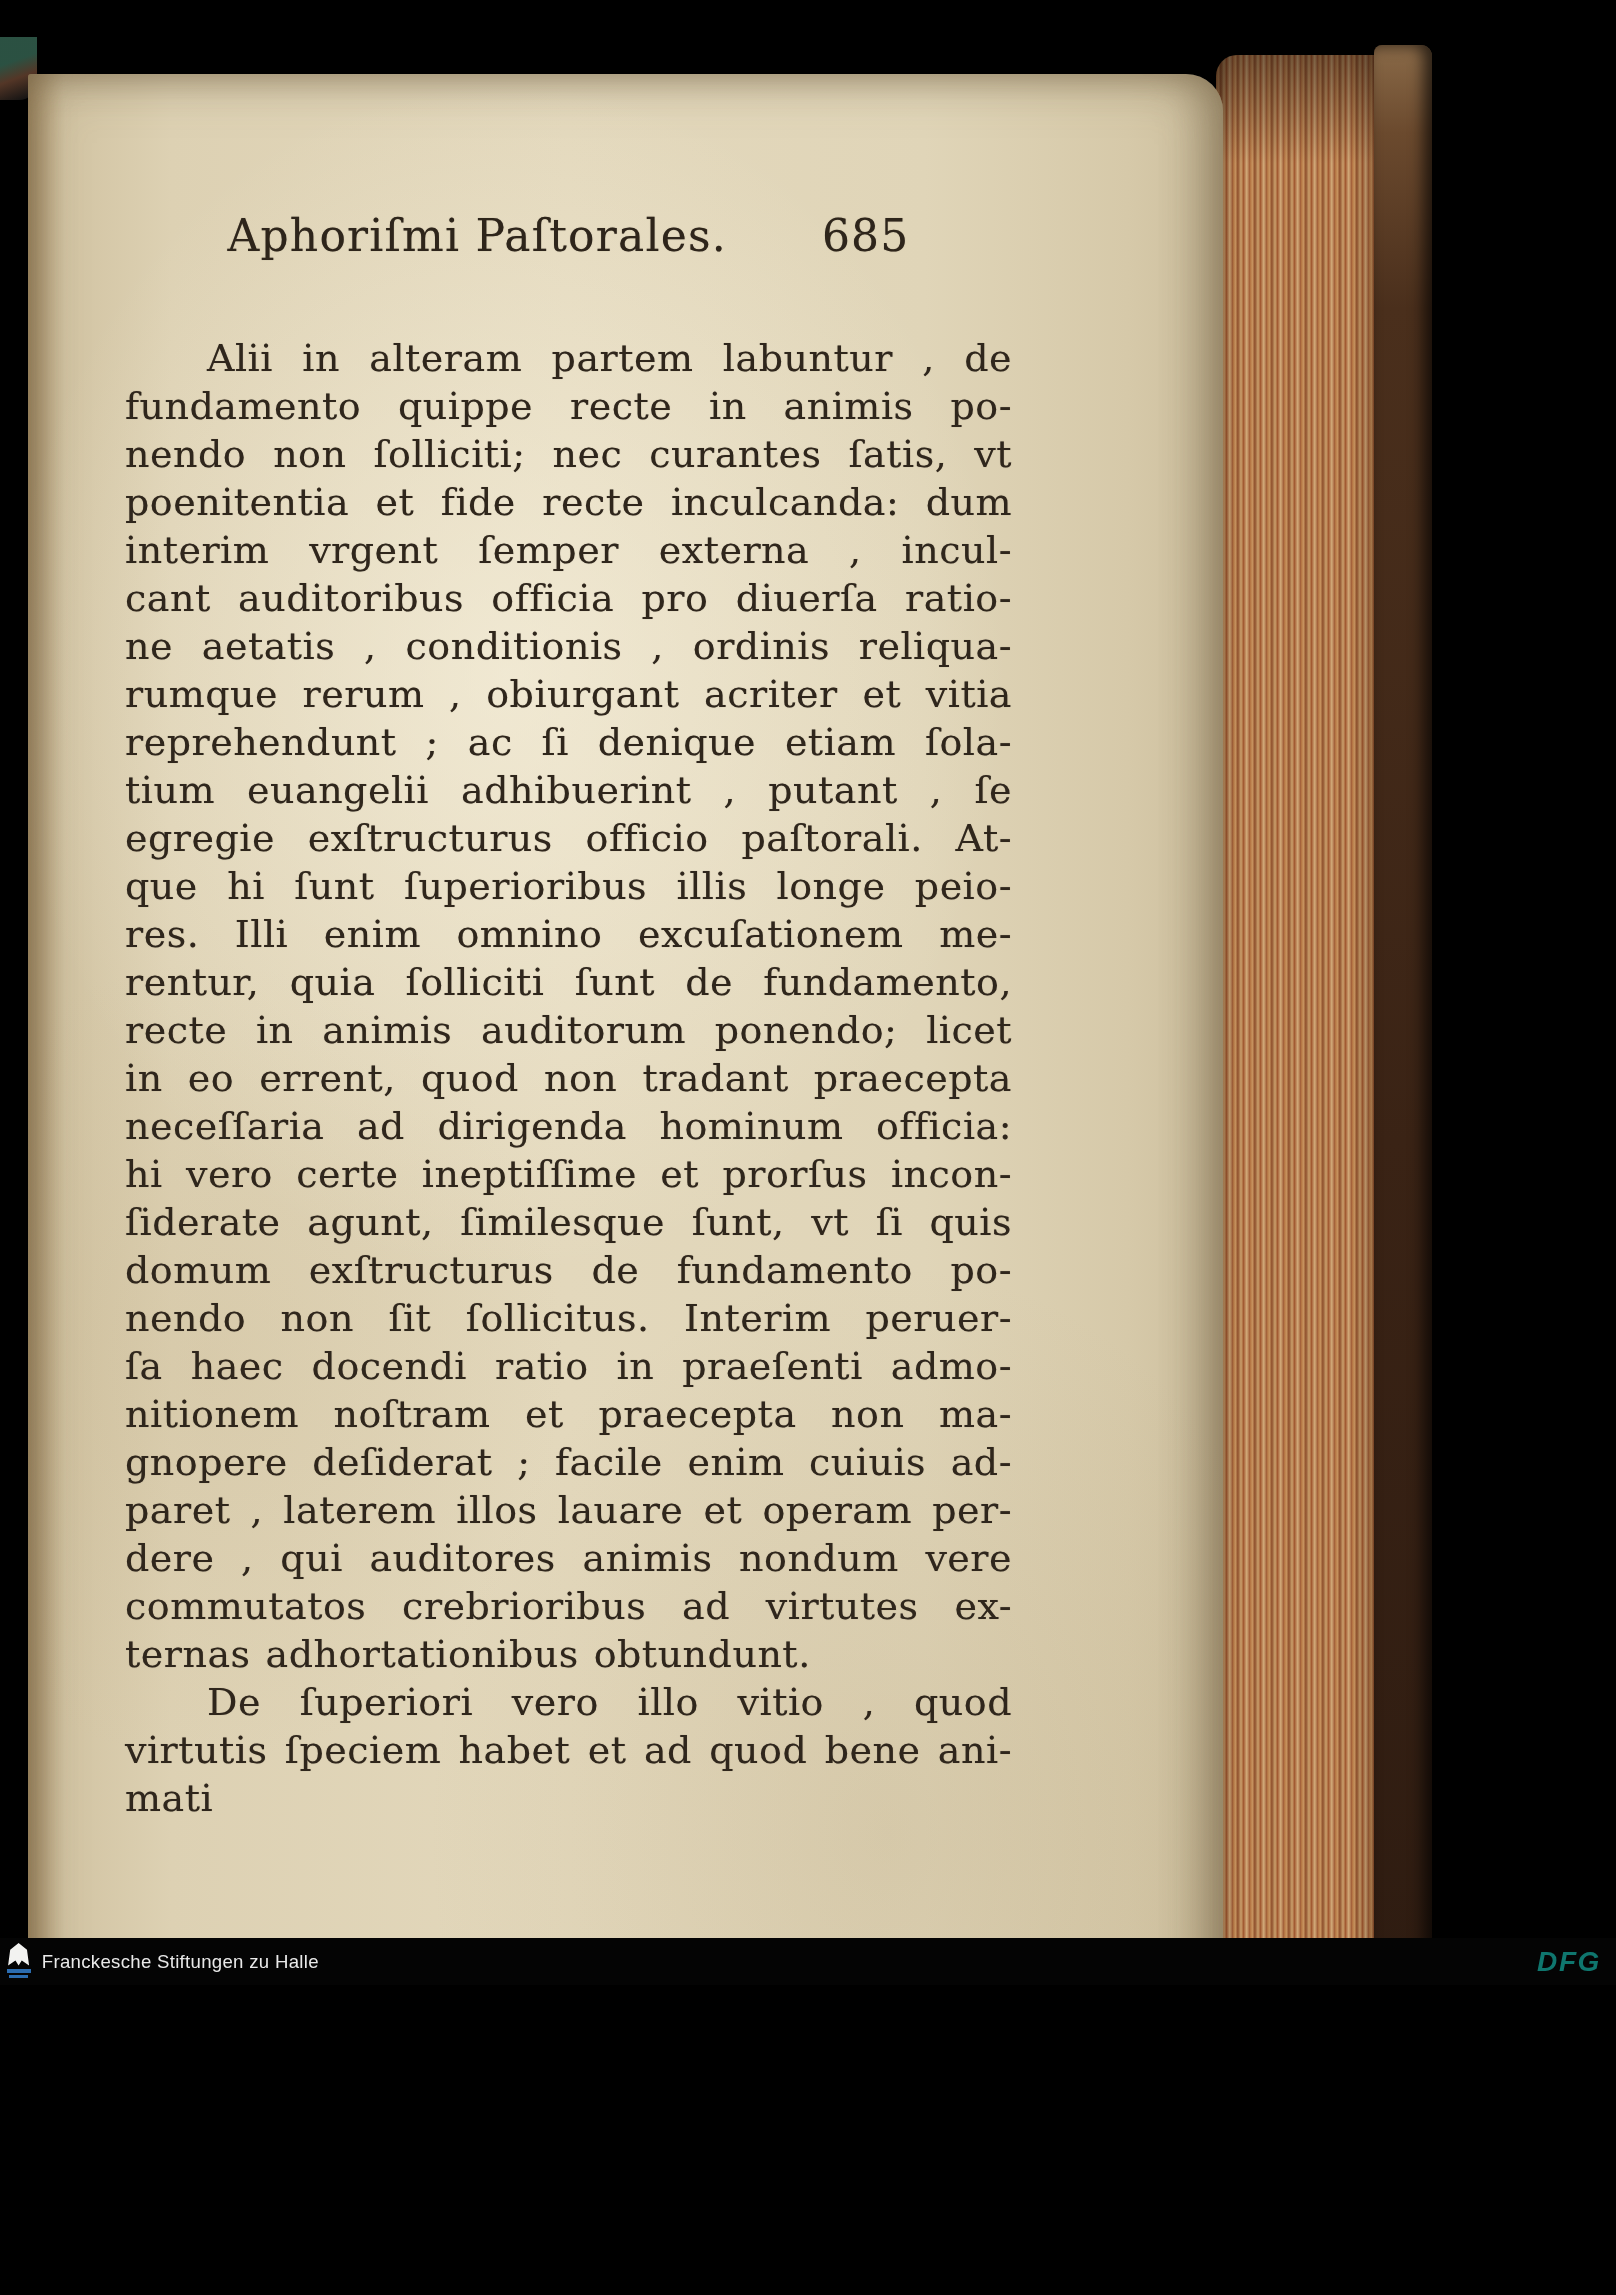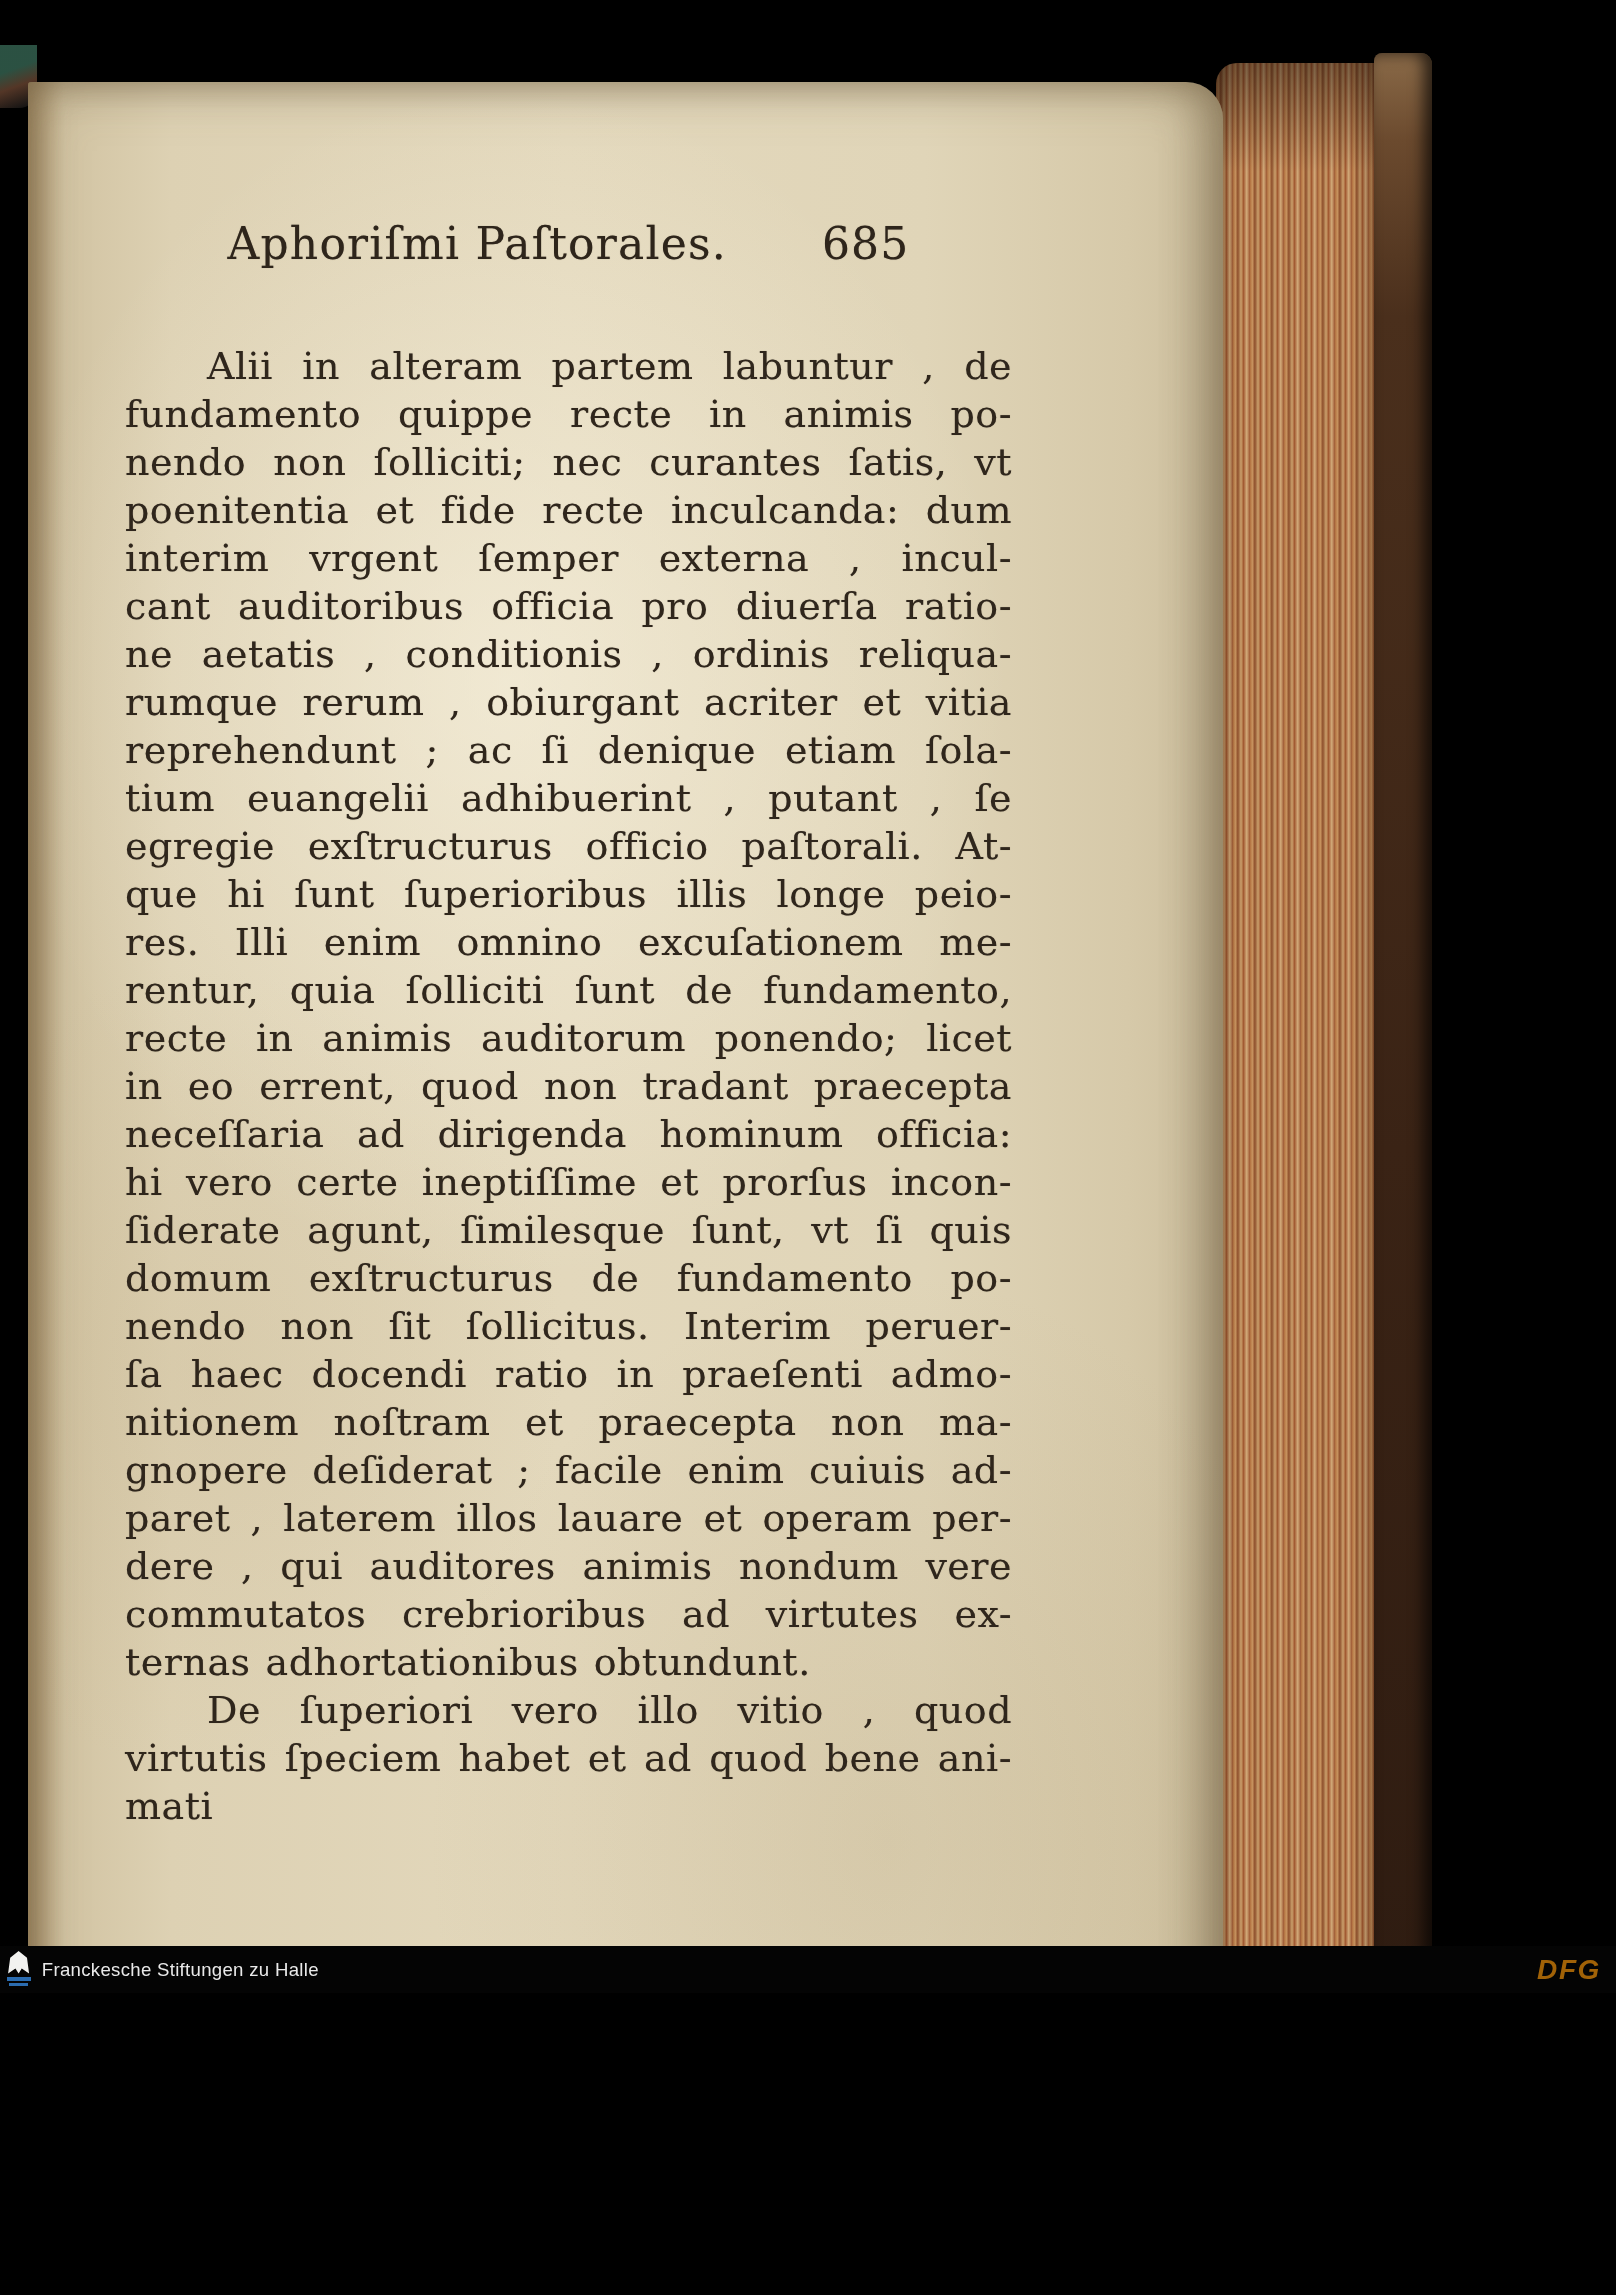--- a/index.html
+++ b/index.html
@@ -1,17 +1,17 @@
 <!DOCTYPE html>
 <html style="font-size:13px"><head>
 <meta charset="utf-8">
 <style>
   html,body{margin:0;padding:0;background:#000;}
   .stage{position:relative;width:1617px;height:1985px;background:#000;overflow:hidden;
-         font-family:"DejaVu Serif","Liberation Serif",serif;margin-top:8px;}
+         font-family:"DejaVu Serif","Liberation Serif",serif;}
 
   
   .page{
     position:absolute;left:28px;top:74px;width:1195px;height:2146px;
     border-radius:3.2px 37px 48px 4.8px;
     background:
       radial-gradient(ellipse 60% 40% at 40% 28%, rgba(252,247,230,0.55), rgba(252,247,230,0) 70%),
       radial-gradient(ellipse 55% 38% at 72% 82%, rgba(175,155,115,0.22), rgba(175,155,115,0) 70%),
       radial-gradient(ellipse 40% 25% at 15% 60%, rgba(190,170,130,0.18), rgba(190,170,130,0) 75%),
       linear-gradient(90deg,#b7a079 0%,#d2c4a3 3%,#ddd1b3 12%,#e3d8bc 45%,#e0d5b8 75%,#d6c9a9 92%,#ccbe9d 100%),
@@ -76,21 +76,21 @@
     position:absolute;left:0;bottom:0;width:1617px;height:47px;
     background:#040404;display:flex;align-items:center;
     font-family:Liberation Sans, sans-serif;
   }
   .f-logo{width:24px;height:37px;margin-left:6.5px;position:relative;flex:0 0 auto;}
   .f-logo .pict{position:absolute;left:1.6px;top:0;width:21px;height:22.6px;
     background:#f2f2f0;clip-path:polygon(50% 0,90% 30%,100% 100%,65% 78%,50% 100%,35% 78%,0 100%,10% 30%);}
   .f-logo .bar1{position:absolute;left:0;top:26px;width:24px;height:4px;background:#2b6cb0;}
   .f-logo .bar2{position:absolute;left:2.4px;top:32px;width:19.4px;height:3.2px;background:#2b6cb0;}
   .attribution{color:#e9e9e9;font-size:18.6px;margin-left:11.3px;letter-spacing:0.3px;}
-  .dfg{margin-left:auto;margin-right:16px;color:#a16207;font-weight:bold;font-style:italic;
+  .dfg{margin-left:auto;margin-right:16px;color:#0f766e;font-weight:bold;font-style:italic;
        font-size:28px;letter-spacing:1.6px;}
 </style>
 </head>
 <body>
 
 <div class="stage">
 
   <div class="corner-frag"></div>
 
   <div class="fore-edge"></div>

